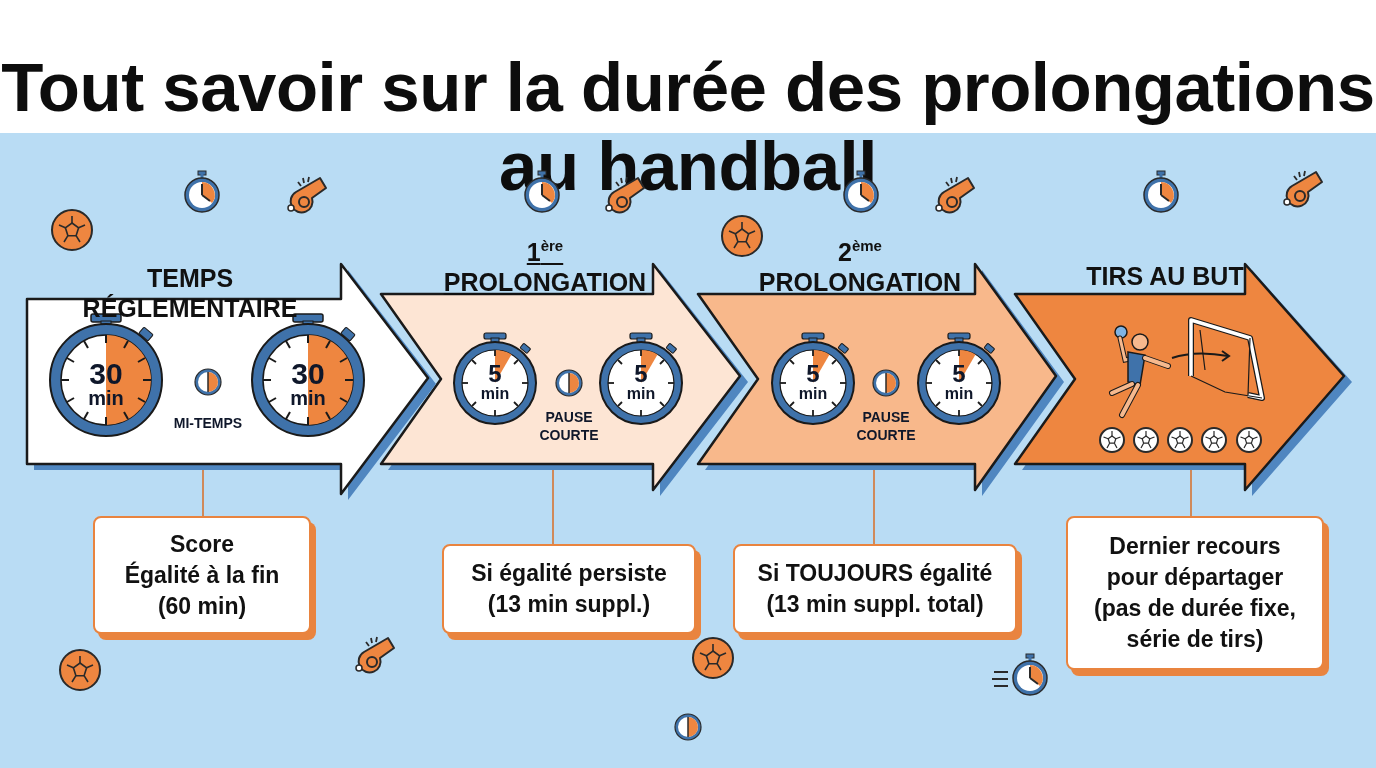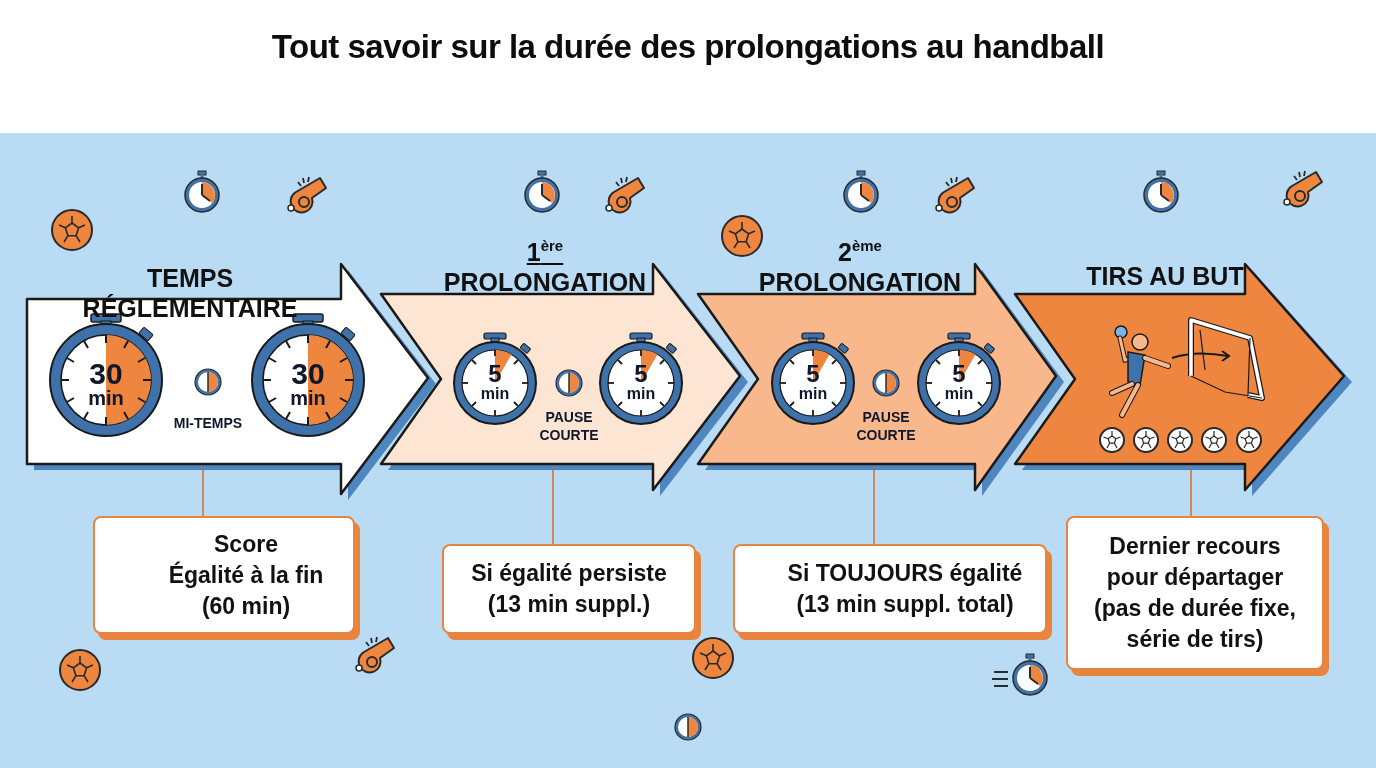--- a/index.html
+++ b/index.html
@@ -1,18 +1,18 @@
 <!DOCTYPE html>
 <html><head>
 <meta charset="utf-8">
 <style>
   html, body { margin: 0; padding: 0; }
   body { width: 1376px; height: 768px; position: relative; overflow: hidden; background: #b9dcf4; font-family: "Liberation Sans", sans-serif; }
   .header { position: absolute; left: 0; top: 0; width: 1376px; height: 133px; background: #ffffff; }
-  .title { position: absolute; left: 0; top: 28px; width: 1376px; text-align: center; font-size: 33px; font-weight: bold; color: #0d0d0d; letter-spacing: -0.5px; }
+  .title { position: absolute; left: 0; top: 48px; width: 1376px; text-align: center; font-size: 69px; font-weight: bold; color: #0d0d0d; letter-spacing: -0.5px; }
   .canvas { position: absolute; left: 0; top: 0; }
   .stage-title { position: absolute; text-align: center; font-weight: bold; color: #111; font-size: 25px; line-height: 30px; }
   .stage-title sup { font-size: 15px; vertical-align: 10px; }
   .clock-label { position: absolute; text-align: center; font-weight: bold; color: #0f172a; font-size: 14px; line-height: 18px; }
   .card { position: absolute; background: #fff; border: 2px solid #e9843f; border-radius: 8px; box-shadow: 5px 6px 0 #e9843f; display: flex; align-items: center; justify-content: center; text-align: center; font-weight: bold; color: #111; font-size: 23px; line-height: 31px; }
   .connector { position: absolute; width: 2px; background: #d08a5a; }
   .card-line { display: block; }
 </style>
 </head>
 <body>
@@ -328,34 +328,34 @@
 <div class="clock-label" style="left:846px; top:408px; width:80px;">
   <span class="card-line">PAUSE</span>
   <span class="card-line">COURTE</span>
 </div>
 
 <div class="connector" style="left:202px; top:470px; height:48px;"></div>
 <div class="connector" style="left:552px; top:470px; height:76px;"></div>
 <div class="connector" style="left:873px; top:470px; height:76px;"></div>
 <div class="connector" style="left:1190px; top:470px; height:48px;"></div>
 
-<div class="card" style="left:93px; top:516px; width:214px; height:114px;padding-left:44px;">
+<div class="card" style="left:93px; top:516px; width:214px; height:114px;">
   <div>
     <span class="card-line">Score</span>
     <span class="card-line">Égalité à la fin</span>
     <span class="card-line">(60 min)</span>
   </div>
 </div>
 <div class="card" style="left:426px; top:544px; width:250px; height:86px;margin-left:16px;">
   <div>
     <span class="card-line">Si égalité persiste</span>
     <span class="card-line">(13 min suppl.)</span>
   </div>
 </div>
-<div class="card" style="left:733px; top:544px; width:280px; height:86px;padding-left:30px;">
+<div class="card" style="left:733px; top:544px; width:280px; height:86px;">
   <div>
     <span class="card-line">Si TOUJOURS égalité</span>
     <span class="card-line">(13 min suppl. total)</span>
   </div>
 </div>
 <div class="card" style="left:1066px; top:516px; width:254px; height:150px;">
   <div>
     <span class="card-line">Dernier recours</span>
     <span class="card-line">pour départager</span>
     <span class="card-line">(pas de durée fixe,</span>

